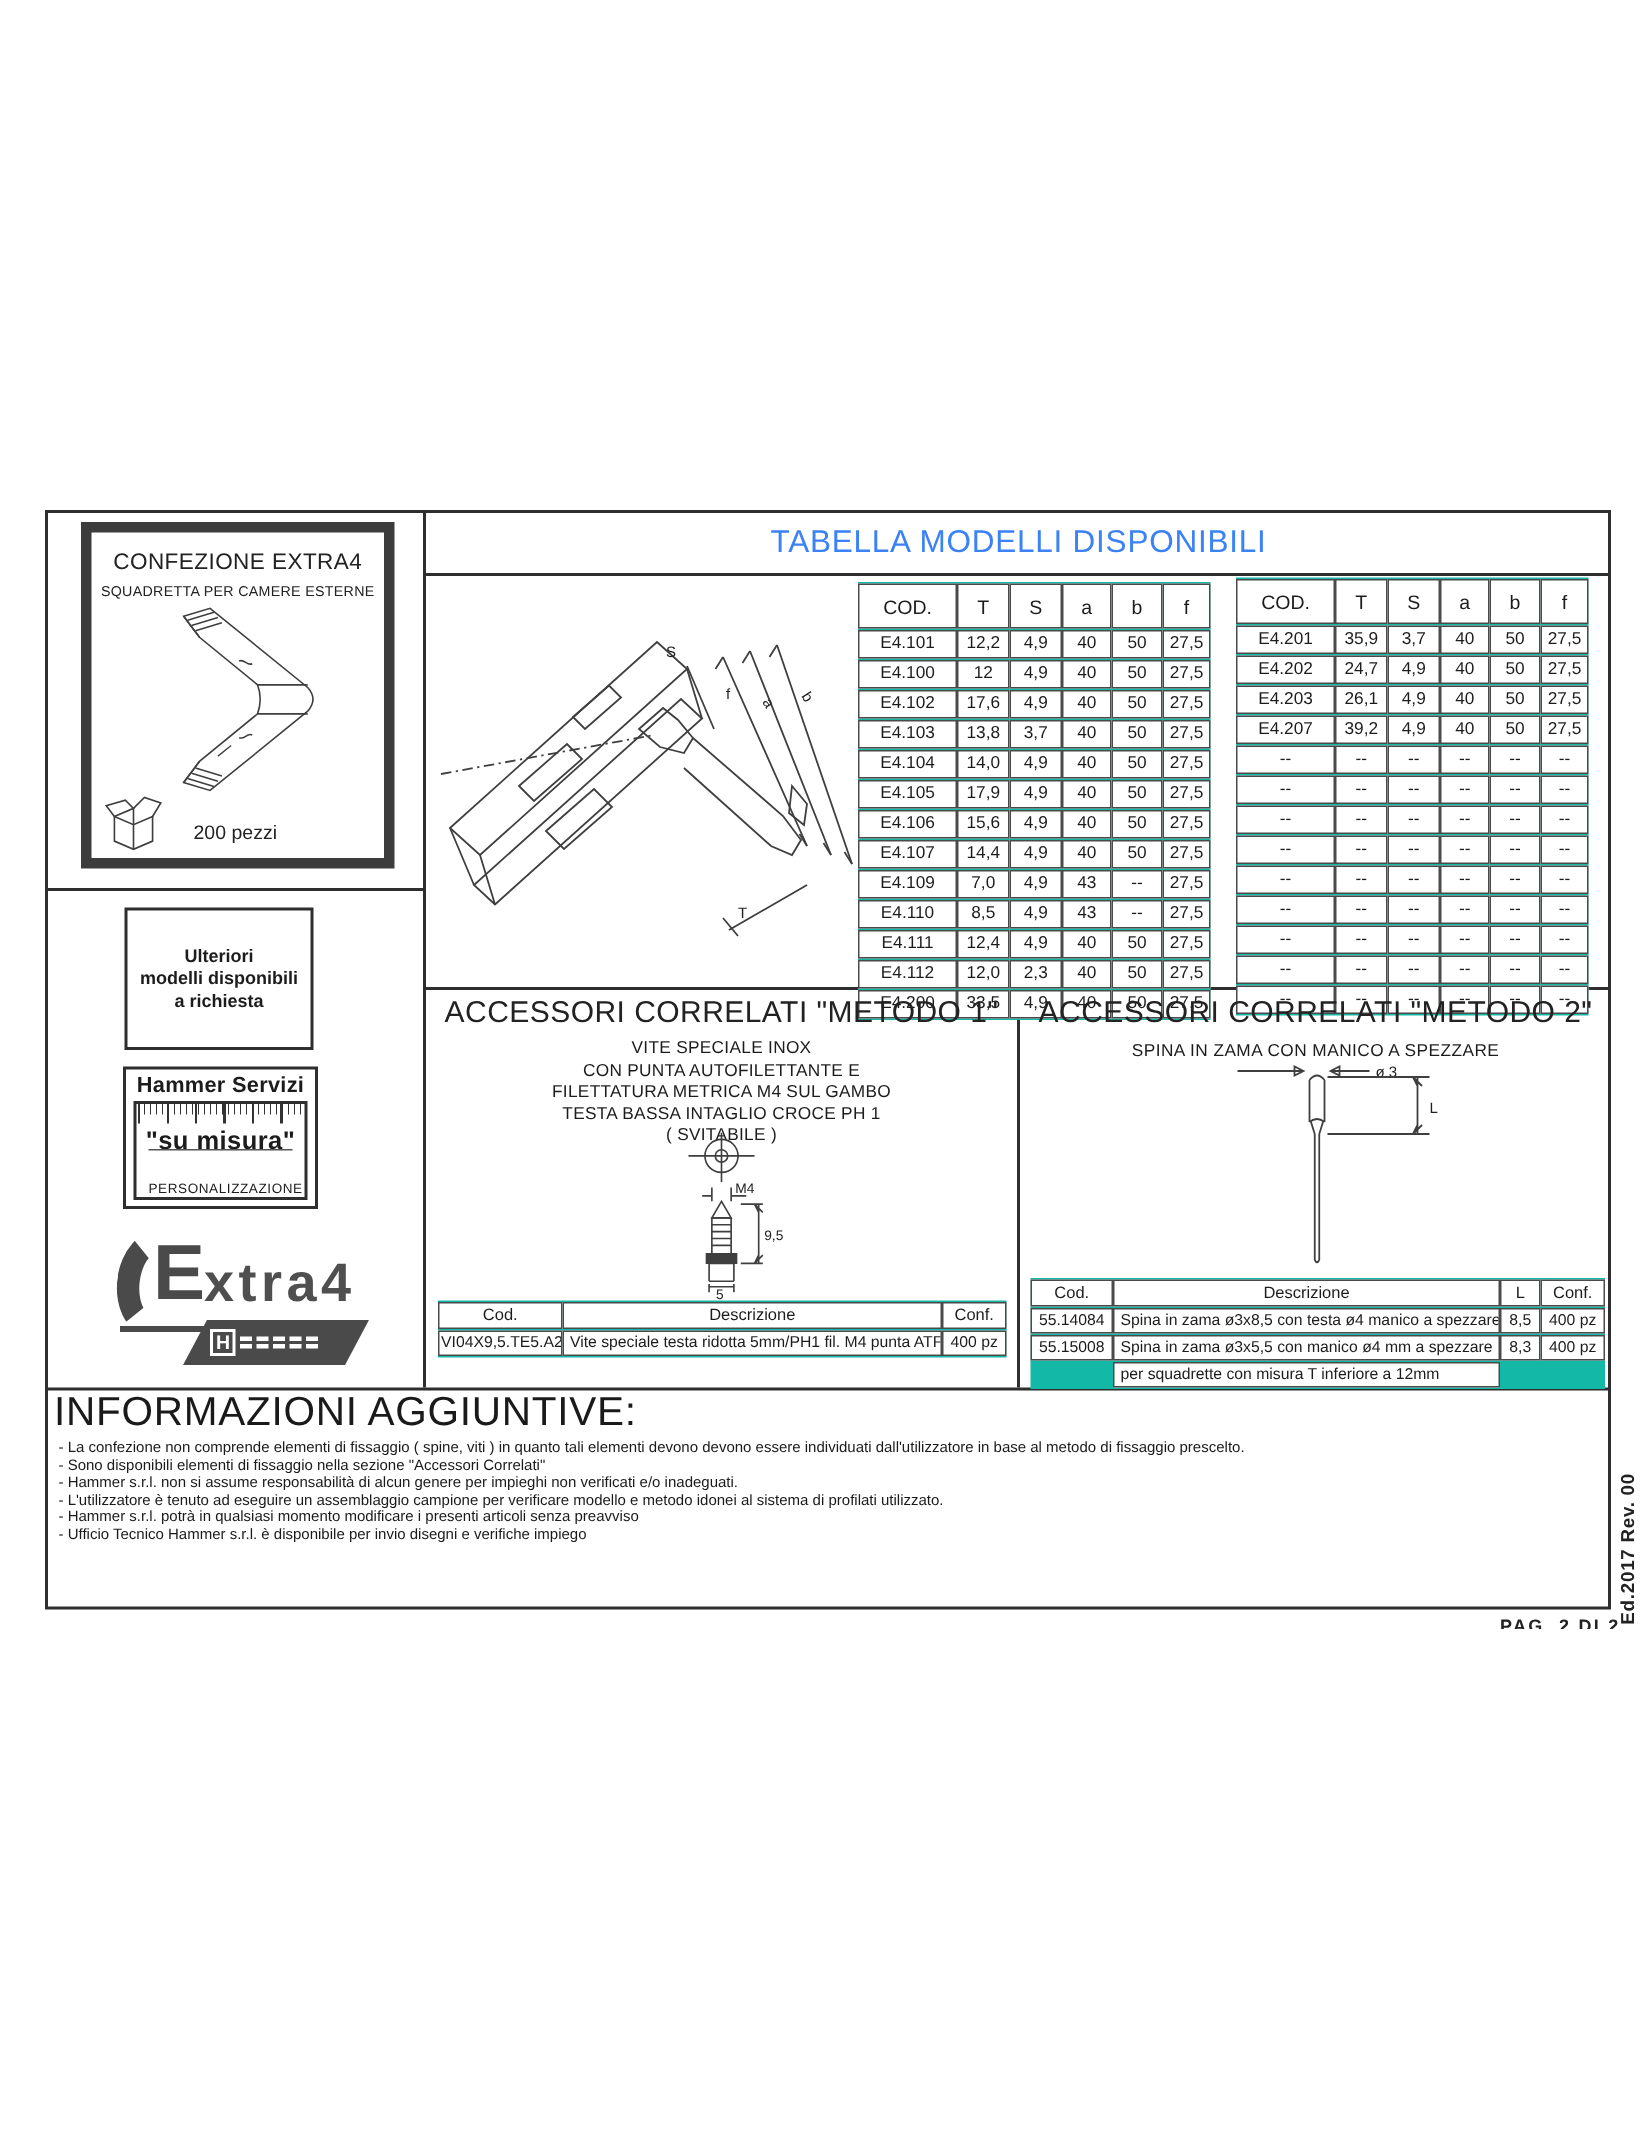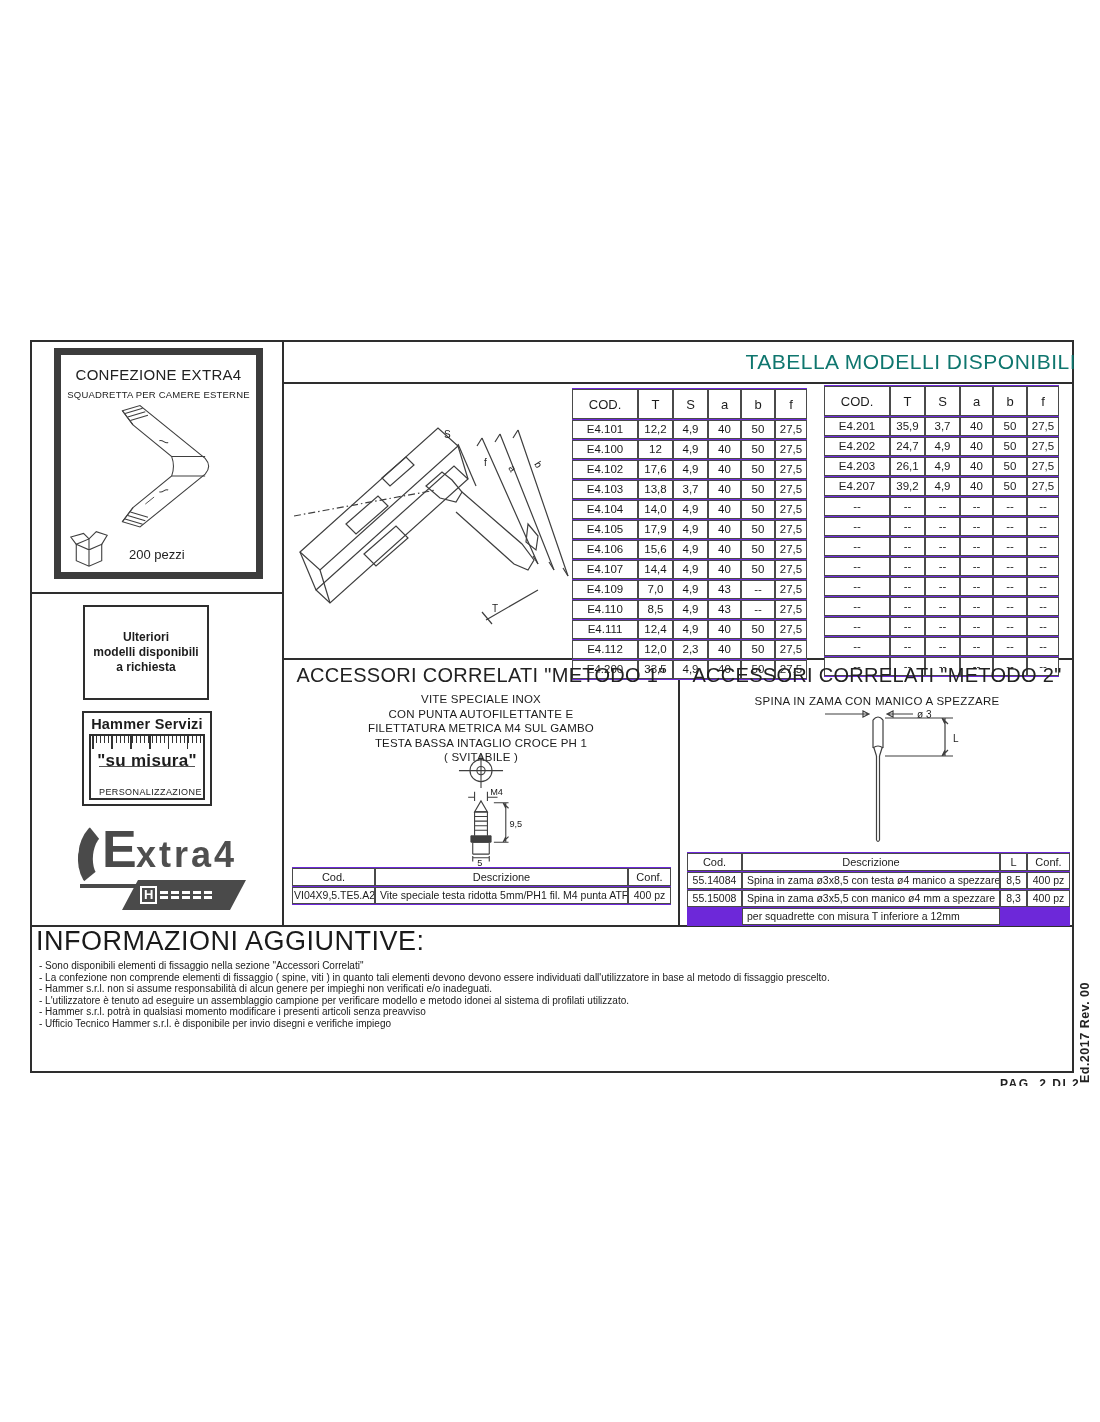--- a/index.html
+++ b/index.html
@@ -27,22 +27,22 @@
   .crescent{position:absolute;left:0;top:2px;width:52px;height:72px;border:15px solid transparent;border-left-color:#4a4a4a;border-radius:50%;box-sizing:border-box;transform:rotate(6deg);}
   .logo-e{position:absolute;left:24px;top:0px;font-size:52px;font-weight:bold;color:#4a4a4a;line-height:62px;}
   .logo-xtra{position:absolute;left:58px;top:16px;font-size:36px;font-weight:bold;color:#4f4f4f;letter-spacing:3px;}
   .logo-underline{position:absolute;left:2px;top:66px;width:96px;height:4px;background:#4a4a4a;}
   .banner{position:absolute;left:52px;top:62px;width:108px;height:30px;background:#4a4a4a;transform:skewX(-28deg);}
   .banner-inner{position:absolute;left:62px;top:66px;width:96px;height:22px;display:flex;align-items:center;}
   .hbox{border:2px solid #fff;color:#fff;font-weight:bold;font-size:13px;line-height:14px;padding:0 2px;background:#4a4a4a;}
   .hdashes{display:grid;grid-template-columns:repeat(5,8px);grid-gap:2px 3px;margin-left:3px;}
   .hdashes span{display:block;width:8px;height:3px;background:#fff;}
   
-  .tabella-title{position:absolute;left:250px;top:8px;width:794px;text-align:right;font-size:21px;letter-spacing:.5px;color:#0f766e;}
-  table{border-collapse:separate;border-spacing:0 1px;table-layout:fixed;background:#6d28d9;}
+  .tabella-title{position:absolute;left:250px;top:8px;width:794px;text-align:center;font-size:21px;letter-spacing:.5px;color:#3b82f6;}
+  table{border-collapse:separate;border-spacing:0 1px;table-layout:fixed;background:#14b8a6;}
   th,td{border:1px solid #4a4a4a;text-align:center;overflow:hidden;white-space:nowrap;background:#fff;}
   .models{position:absolute;width:235px;font-size:11.5px;}
   .models th{height:26px;font-weight:normal;font-size:13px;}
   .models td{height:15px;line-height:15px;}
   .models col.c0{width:66px}.models col.c1{width:35px}.models col.c2{width:35px}
   .models col.c3{width:33px}.models col.c4{width:34px}.models col.c5{width:32px}
   .acc{font-size:10.5px;}
   .acc th{height:14px;font-weight:normal;font-size:11px;}
   .acc td{height:13px;line-height:13px;}
   .acc td:nth-child(2){text-align:left;padding-left:4px;}
@@ -504,22 +504,22 @@
           <td>per squadrette con misura T inferiore a 12mm</td>
           <td class="nob"></td>
           <td class="nob"></td>
         </tr>
       </tfoot>
     </table>
   </div>
 
   <div class="info-title">INFORMAZIONI AGGIUNTIVE:</div>
   <div class="info-bullets">
+      <div class="list-line">- La confezione non comprende elementi di fissaggio ( spine, viti ) in quanto tali elementi devono devono essere individuati dall'utilizzatore in base al metodo di fissaggio prescelto.</div>
       <div class="list-line">- Sono disponibili elementi di fissaggio nella sezione "Accessori Correlati"</div>
-      <div class="list-line">- La confezione non comprende elementi di fissaggio ( spine, viti ) in quanto tali elementi devono devono essere individuati dall'utilizzatore in base al metodo di fissaggio prescelto.</div>
       <div class="list-line">- Hammer s.r.l. non si assume responsabilità di alcun genere per impieghi non verificati e/o inadeguati.</div>
       <div class="list-line">- L'utilizzatore è tenuto ad eseguire un assemblaggio campione per verificare modello e metodo idonei al sistema di profilati utilizzato.</div>
       <div class="list-line">- Hammer s.r.l. potrà in qualsiasi momento modificare i presenti articoli senza preavviso</div>
       <div class="list-line">- Ufficio Tecnico Hammer s.r.l. è disponibile per invio disegni e verifiche impiego</div>
     </div>
 
 </div>
 
 <div class="edition">Ed.2017 Rev. 00</div>
 <div class="pagnum">PAG. 2 DI 2</div>

